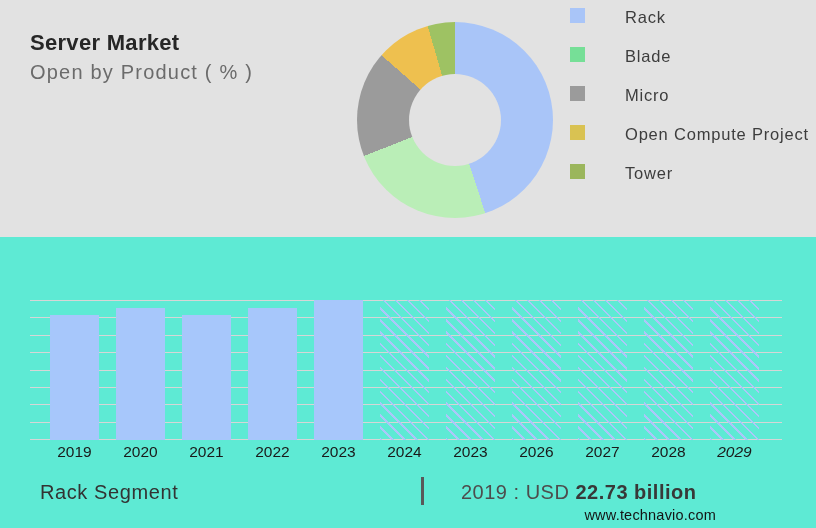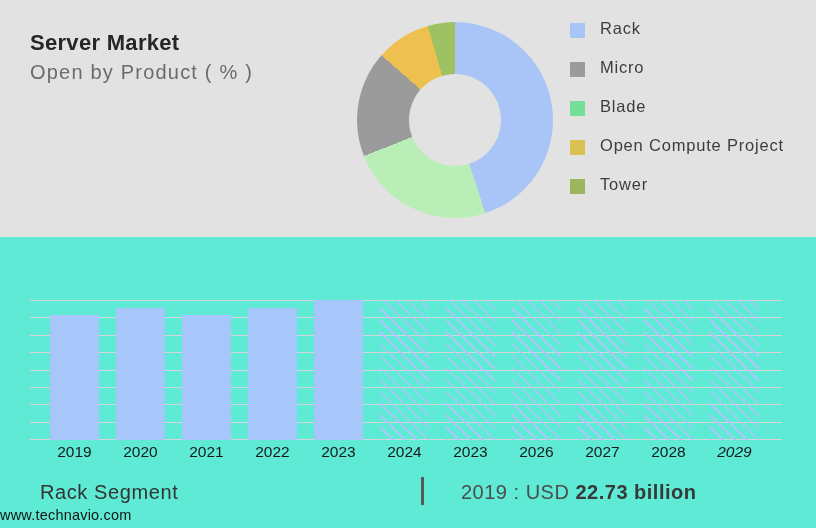--- a/index.html
+++ b/index.html
@@ -28,21 +28,21 @@
   }
   .donut-hole {
     position: absolute; left: 52px; top: 52px;
     width: 92px; height: 92px; border-radius: 50%;
     background: #e2e2e2;
   }
 
   
   .legend { position: absolute; left: 570px; top: 8px; width: 240px; }
   .legend-item {
-    display: flex; align-items: flex-end; height: 30px; margin-bottom: 9px;
+    display: flex; align-items: flex-start; height: 30px; margin-bottom: 9px; gap: 25px;
   }
   .swatch { width: 15px; height: 15px; flex: 0 0 15px; }
   .legend-label {
     margin-left: 15px; font-size: 16.5px; color: #3d3d3d; letter-spacing: 0.8px;
     white-space: nowrap;
   }
 
   
   .body-section {
     position: absolute; left: 0; top: 237px; width: 816px; height: 291px;
@@ -68,21 +68,21 @@
     position: absolute; left: 421px; top: 240px;
     width: 2.5px; height: 28px; background: #595959;
   }
   .value-line {
     position: absolute; left: 461px; top: 244px;
     font-size: 20px; color: #4d4d4d; letter-spacing: 0.5px; white-space: nowrap;
   }
   .value-line b { color: #383838; font-weight: 700; }
   .website {
     position: absolute; left: 0; top: 270px; width: 716px;
-    text-align: left; font-size: 14.5px; color: #141414; letter-spacing: 0.2px;
+    text-align: right; font-size: 14.5px; color: #141414; letter-spacing: 0.2px;
   }
 </style>
 </head>
 <body>
 
 <div class="page">
 
   <div class="header-section">
     <div class="title">Server Market</div>
     <div class="subtitle">Open by Product ( % )</div>
@@ -90,26 +90,26 @@
     <div class="donut" style="background: conic-gradient(rgb(169, 197, 248) 0%, rgb(169, 197, 248) 45%, rgb(186, 238, 183) 45%, rgb(186, 238, 183) 69%, rgb(155, 155, 155) 69%, rgb(155, 155, 155) 86.5%, rgb(238, 192, 79) 86.5%, rgb(238, 192, 79) 95.5%, rgb(158, 194, 99) 95.5%, rgb(158, 194, 99) 100%);">
       <div class="donut-hole"></div>
     </div>
 
     <div class="legend">
         <div class="legend-item">
           <span class="swatch" style="background: rgb(169, 197, 248);"></span>
           <span class="legend-label">Rack</span>
         </div>
         <div class="legend-item">
+          <span class="swatch" style="background: rgb(118, 223, 151);"></span>
+          <span class="legend-label">Blade</span>
+        </div>
+        <div class="legend-item">
           <span class="swatch" style="background: rgb(155, 155, 155);"></span>
           <span class="legend-label">Micro</span>
-        </div>
-        <div class="legend-item">
-          <span class="swatch" style="background: rgb(118, 223, 151);"></span>
-          <span class="legend-label">Blade</span>
         </div>
         <div class="legend-item">
           <span class="swatch" style="background: rgb(217, 194, 82);"></span>
           <span class="legend-label">Open Compute Project</span>
         </div>
         <div class="legend-item">
           <span class="swatch" style="background: rgb(155, 182, 92);"></span>
           <span class="legend-label">Tower</span>
         </div>
       </div>

